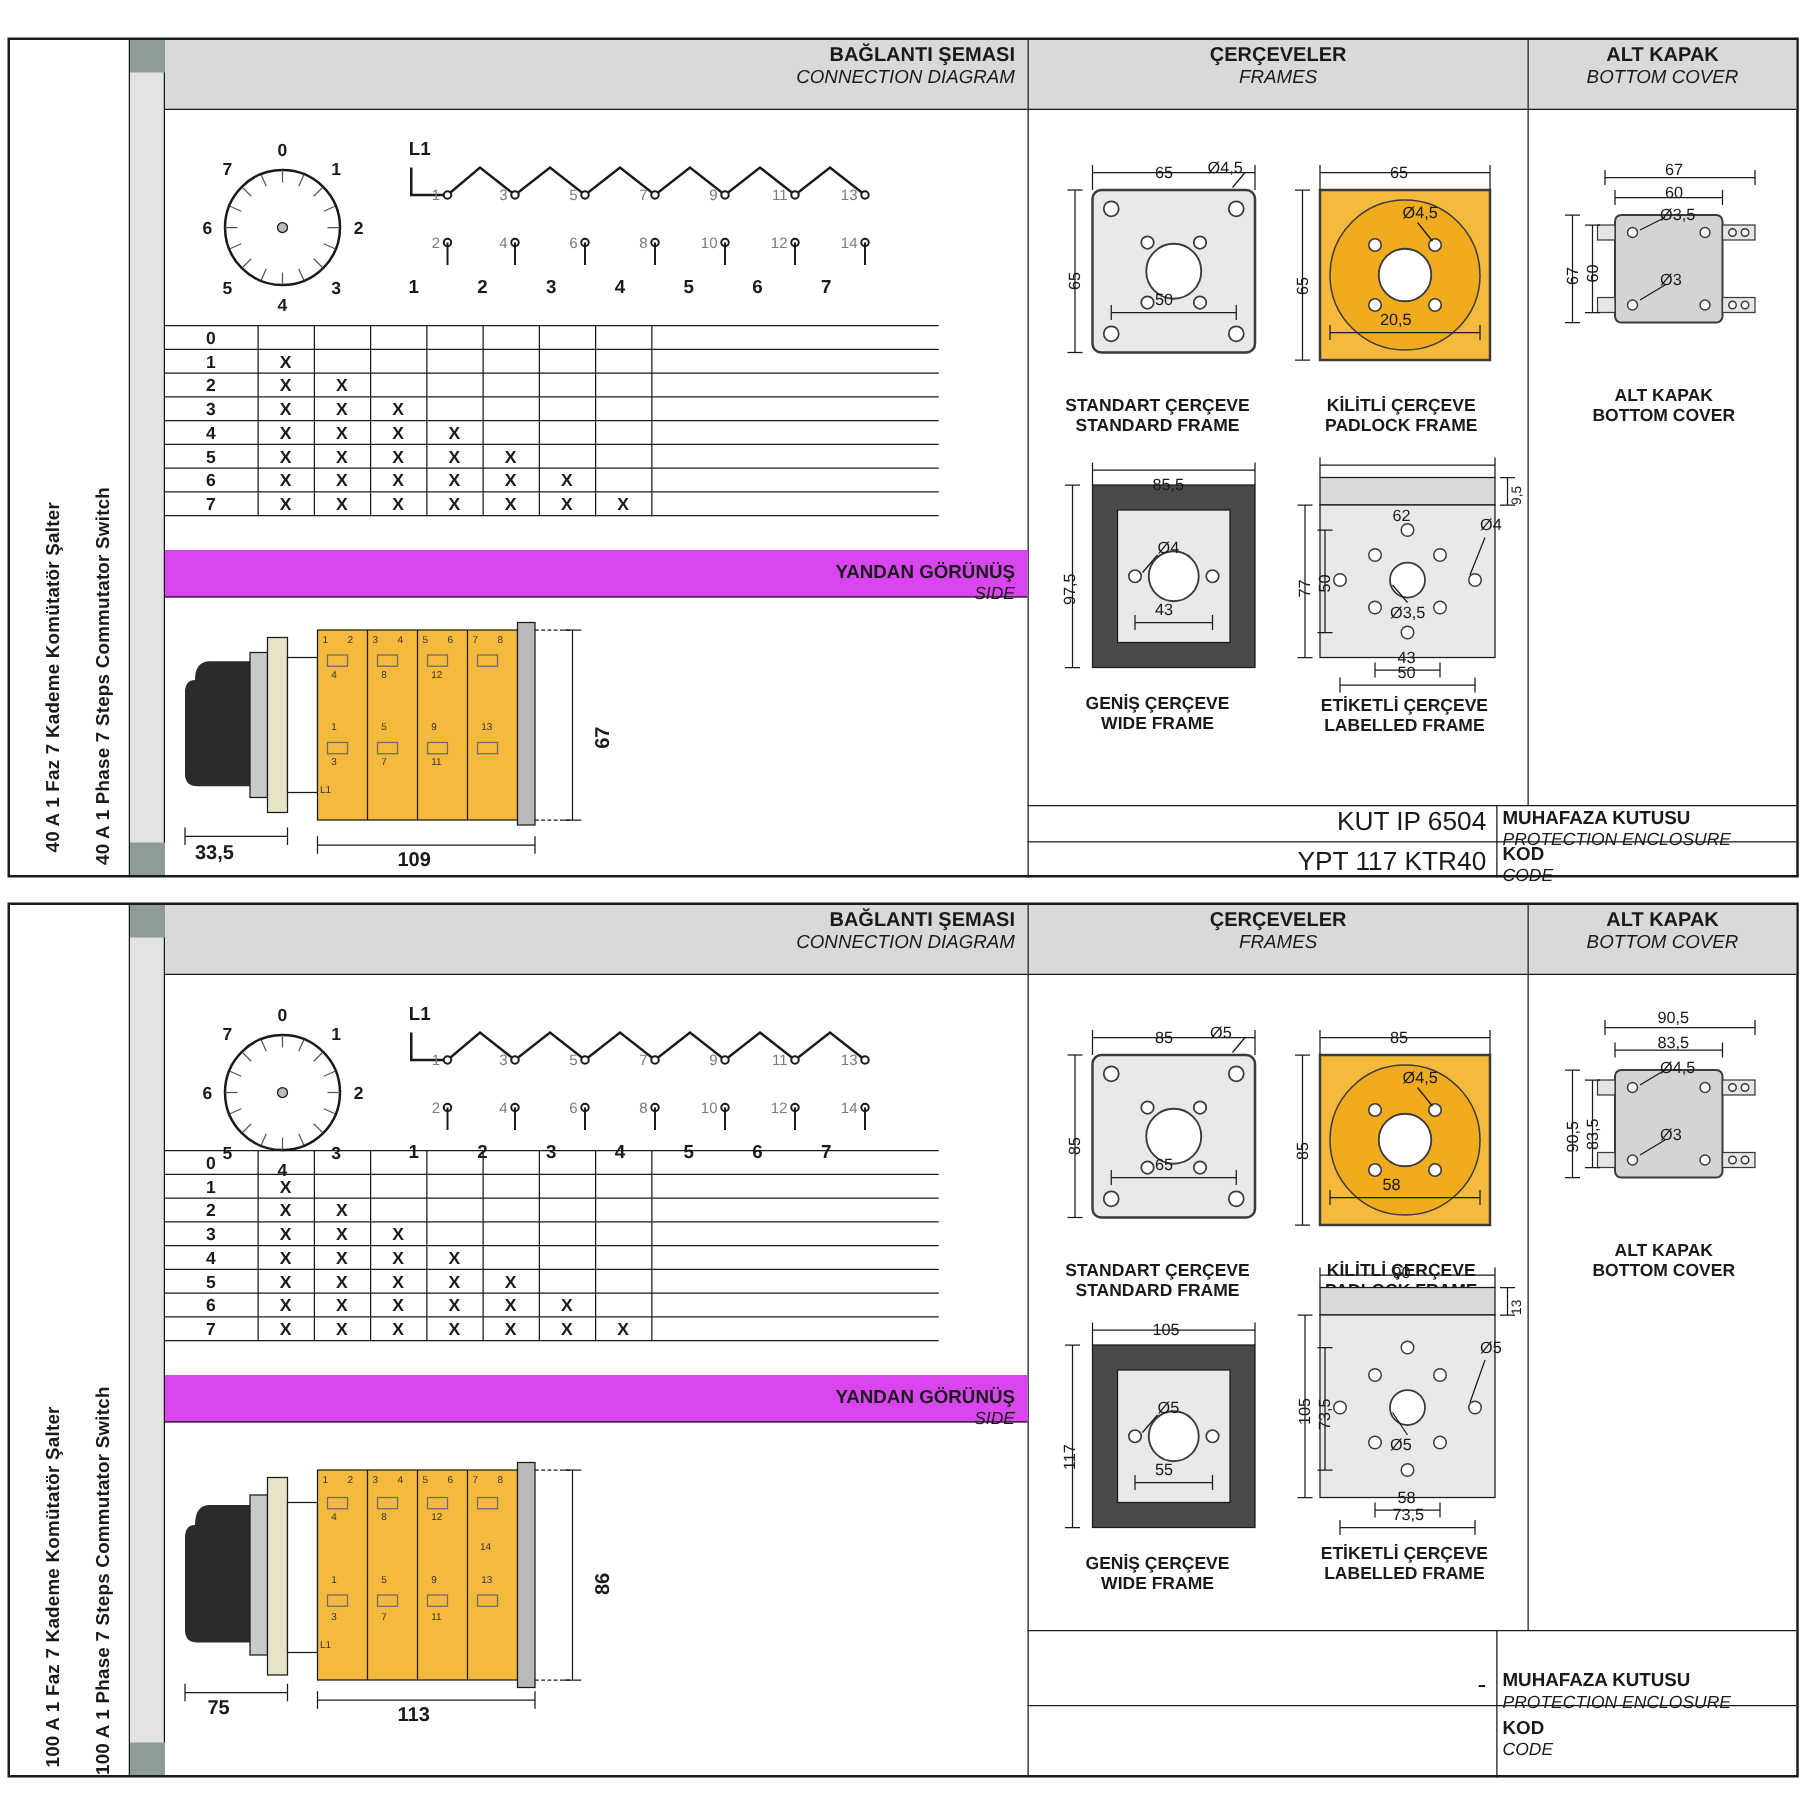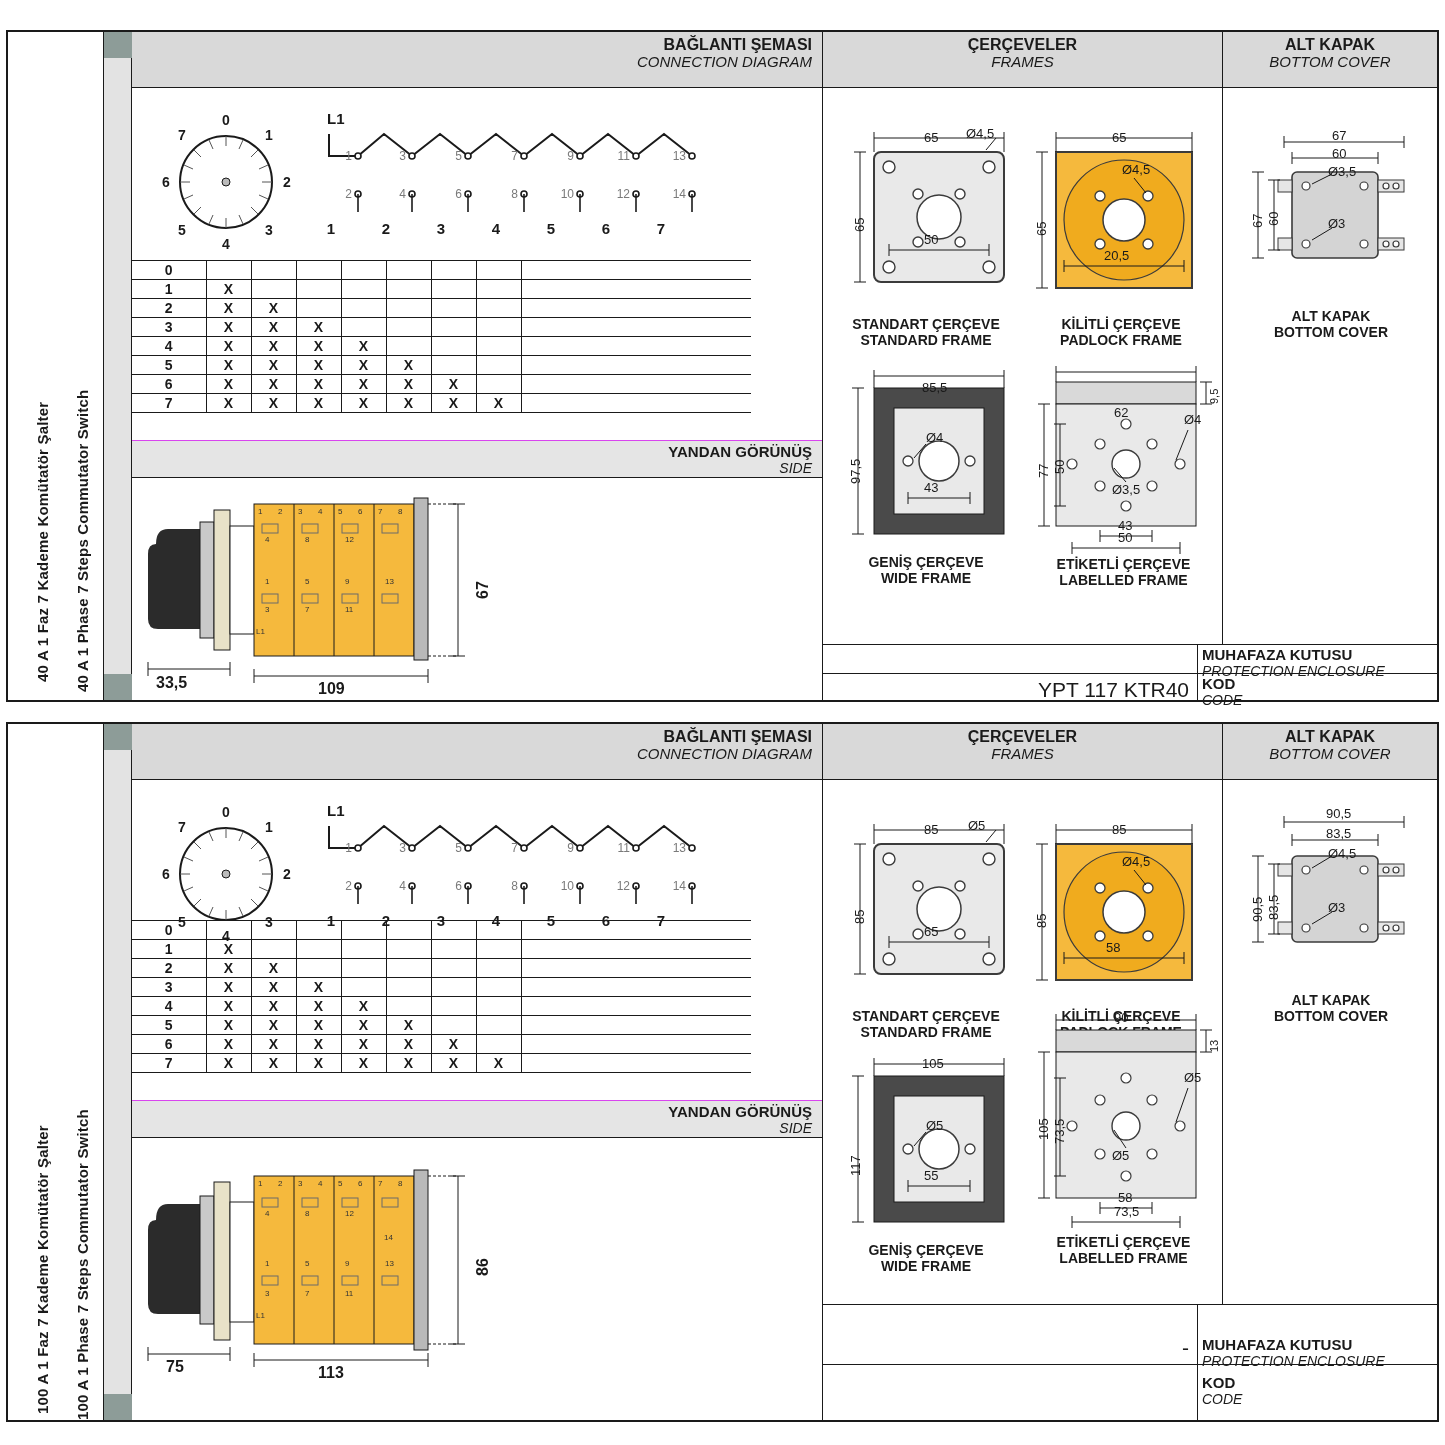--- a/index.html
+++ b/index.html
@@ -84,22 +84,22 @@
     font-size: 14px;
     padding: 0;
   }
   .ctable td.rowhdr { width: 74px; }
   .ctable td.cell { width: 45px; }
   .ctable td.tail { border-left: none; border-right: none; }
   .ctable tr td:first-child { border-left: none; }
 
   .side-hdr {
     position: absolute;
-    background: #e5e5e5;
-    border-top: 1px solid #d946ef;
+    background: #d946ef;
+    border-top: 7px solid #d946ef;
     border-bottom: 1px solid #1a1a1a;
   }
 
   .cap-label {
     position: absolute;
     text-align: center;
     font-size: 14px;
     font-weight: bold;
     line-height: 1.15;
   }
@@ -609,20 +609,21 @@
       <div class="cap-label" style="left:0px; top:188px; width:190px;">
         <div>ALT KAPAK</div>
         <div>BOTTOM COVER</div>
       </div>
     </div>
 
     <div class="hsep" style="left:814px; top:612px; width:615px;"></div>
     <div class="hsep" style="left:814px; top:641px; width:615px;"></div>
     <div class="vsep" style="left:1189px; top:612px; height:58px;"></div>
 
+    <div style="position:absolute; left:814px; top:614px; width:375px; height:27px;" class="bcode">KUT IP 6504</div>
     <div style="position:absolute; left:1194px; top:614px; width:235px;">
       <div class="blab1">MUHAFAZA KUTUSU</div>
       <div class="blab2">PROTECTION ENCLOSURE</div>
     </div>
     <div style="position:absolute; left:814px; top:646px; width:375px;" class="bcode">YPT 117 KTR40</div>
     <div style="position:absolute; left:1194px; top:643px; width:235px;">
       <div class="blab1">KOD</div>
       <div class="blab2">CODE</div>
     </div>
   </div>

